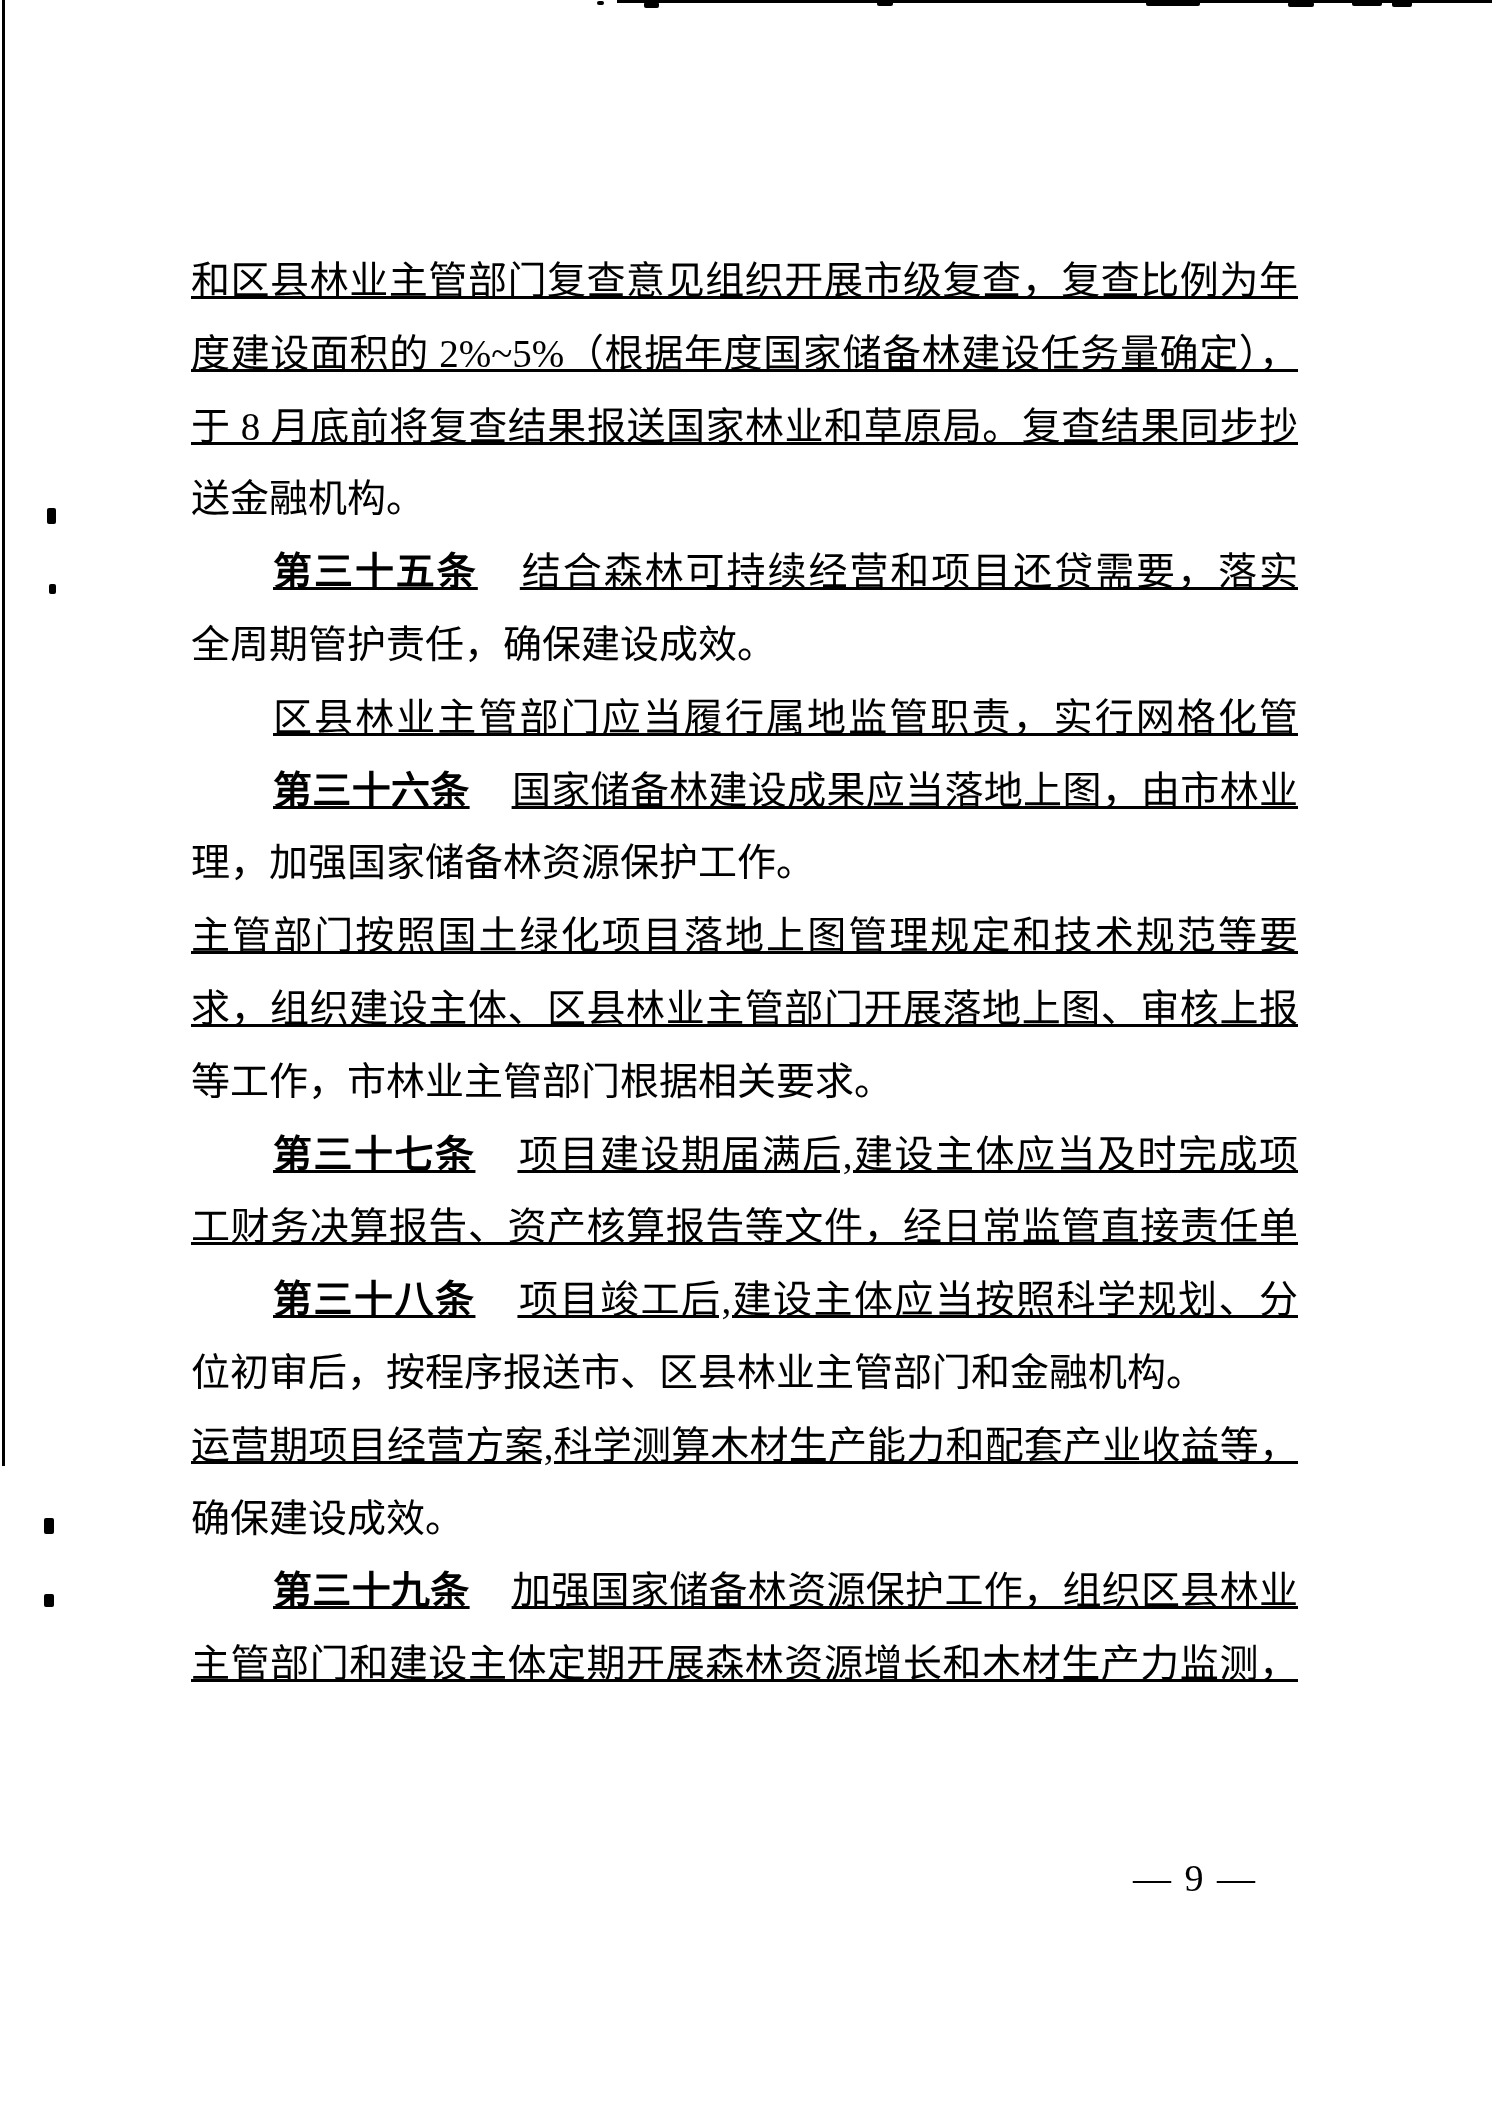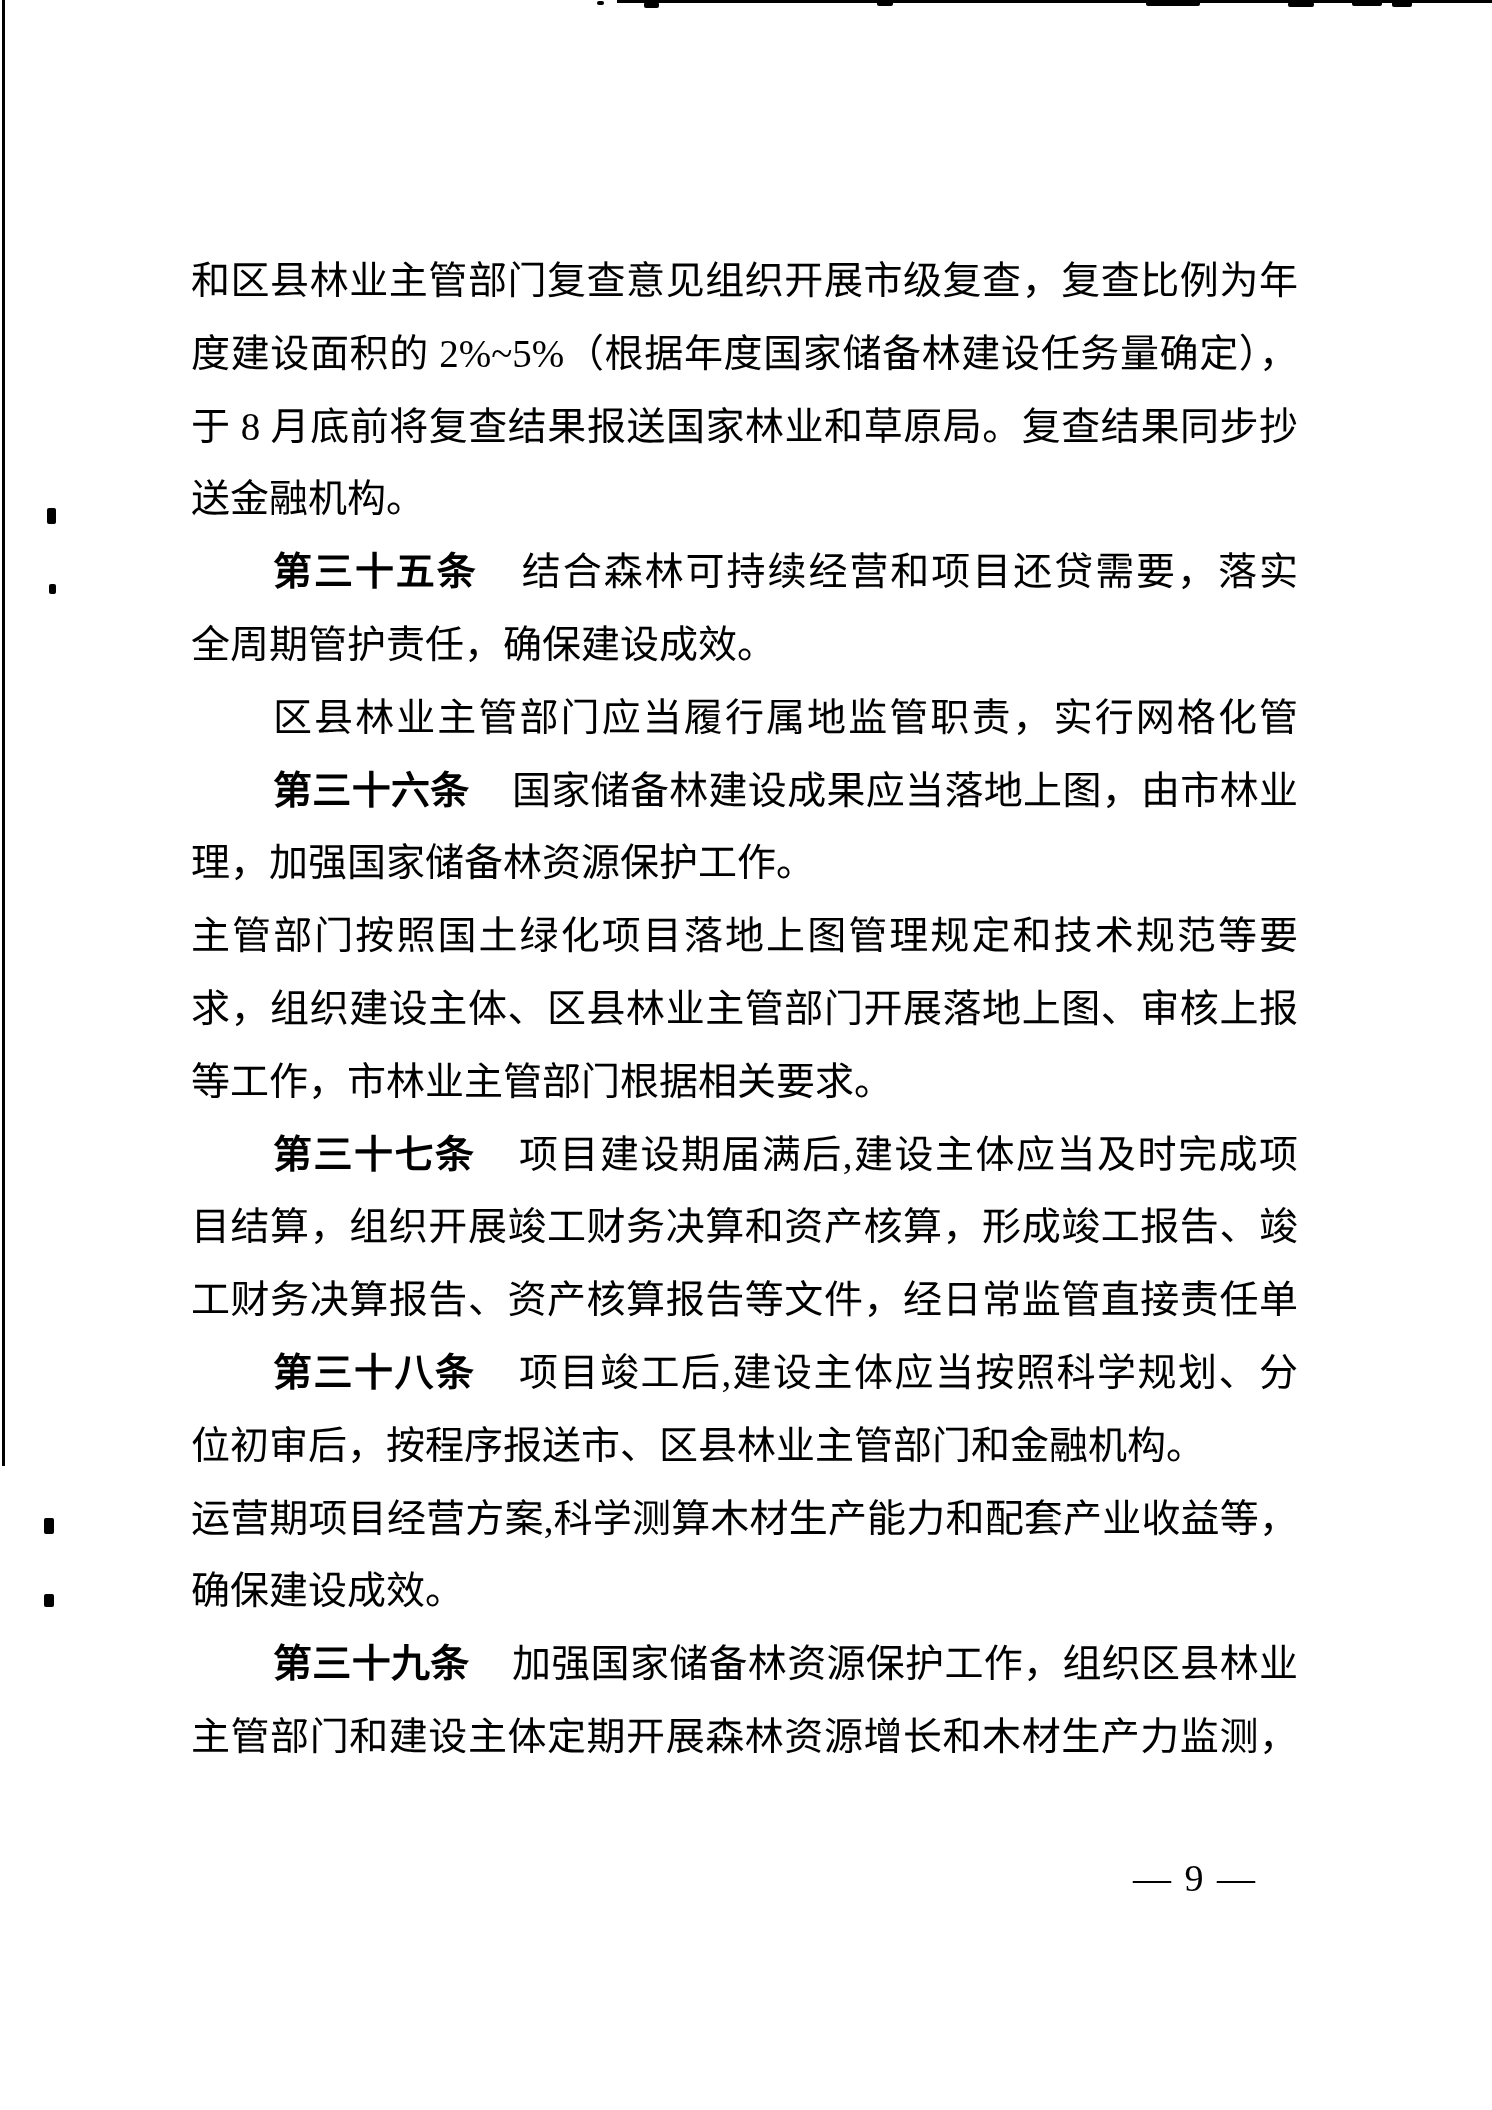--- a/index.html
+++ b/index.html
@@ -24,20 +24,21 @@
     line-height:72.8px;
     font-size:39px;
     white-space:nowrap;
     color:#000;
   }
   .line.justify{
     text-align:justify;
     text-align-last:justify;
     text-justify:inter-character;
     white-space:normal;
+    text-decoration:underline;
   }
   .line.indent{padding-left:82px;}
   .head{
     font-family:"Liberation Sans","DejaVu Sans",sans-serif;
     font-weight:700;
   }
   .gap{display:inline-block;width:42px;height:1px;}
   .page-number{
     position:absolute;
     left:1122px;top:1856px;width:146px;
@@ -74,21 +75,20 @@
       <div class="line"><span>送金融机构。</span></div>
       <div class="line indent justify"><span class="head">第三十五条</span><span class="gap"></span><span>结合森林可持续经营和项目还贷需要，落实</span></div>
       <div class="line"><span>全周期管护责任，确保建设成效。</span></div>
       <div class="line indent justify"><span>区县林业主管部门应当履行属地监管职责，实行网格化管</span></div>
       <div class="line indent justify"><span class="head">第三十六条</span><span class="gap"></span><span>国家储备林建设成果应当落地上图，由市林业</span></div>
       <div class="line"><span>理，加强国家储备林资源保护工作。</span></div>
       <div class="line justify"><span>主管部门按照国土绿化项目落地上图管理规定和技术规范等要</span></div>
       <div class="line justify"><span>求，组织建设主体、区县林业主管部门开展落地上图、审核上报</span></div>
       <div class="line"><span>等工作，市林业主管部门根据相关要求。</span></div>
       <div class="line indent justify"><span class="head">第三十七条</span><span class="gap"></span><span>项目建设期届满后,建设主体应当及时完成项</span></div>
-      <div class="line justify"><span>目结算，组织开展竣工财务决算和资产核算，形成竣工报告、竣</span></div>
       <div class="line justify"><span>工财务决算报告、资产核算报告等文件，经日常监管直接责任单</span></div>
       <div class="line indent justify"><span class="head">第三十八条</span><span class="gap"></span><span>项目竣工后,建设主体应当按照科学规划、分</span></div>
       <div class="line"><span>位初审后，按程序报送市、区县林业主管部门和金融机构。</span></div>
       <div class="line justify"><span>运营期项目经营方案,科学测算木材生产能力和配套产业收益等，</span></div>
       <div class="line"><span>确保建设成效。</span></div>
       <div class="line indent justify"><span class="head">第三十九条</span><span class="gap"></span><span>加强国家储备林资源保护工作，组织区县林业</span></div>
       <div class="line justify"><span>主管部门和建设主体定期开展森林资源增长和木材生产力监测，</span></div>
     </div>
 
   <div class="page-number">— 9 —</div>

